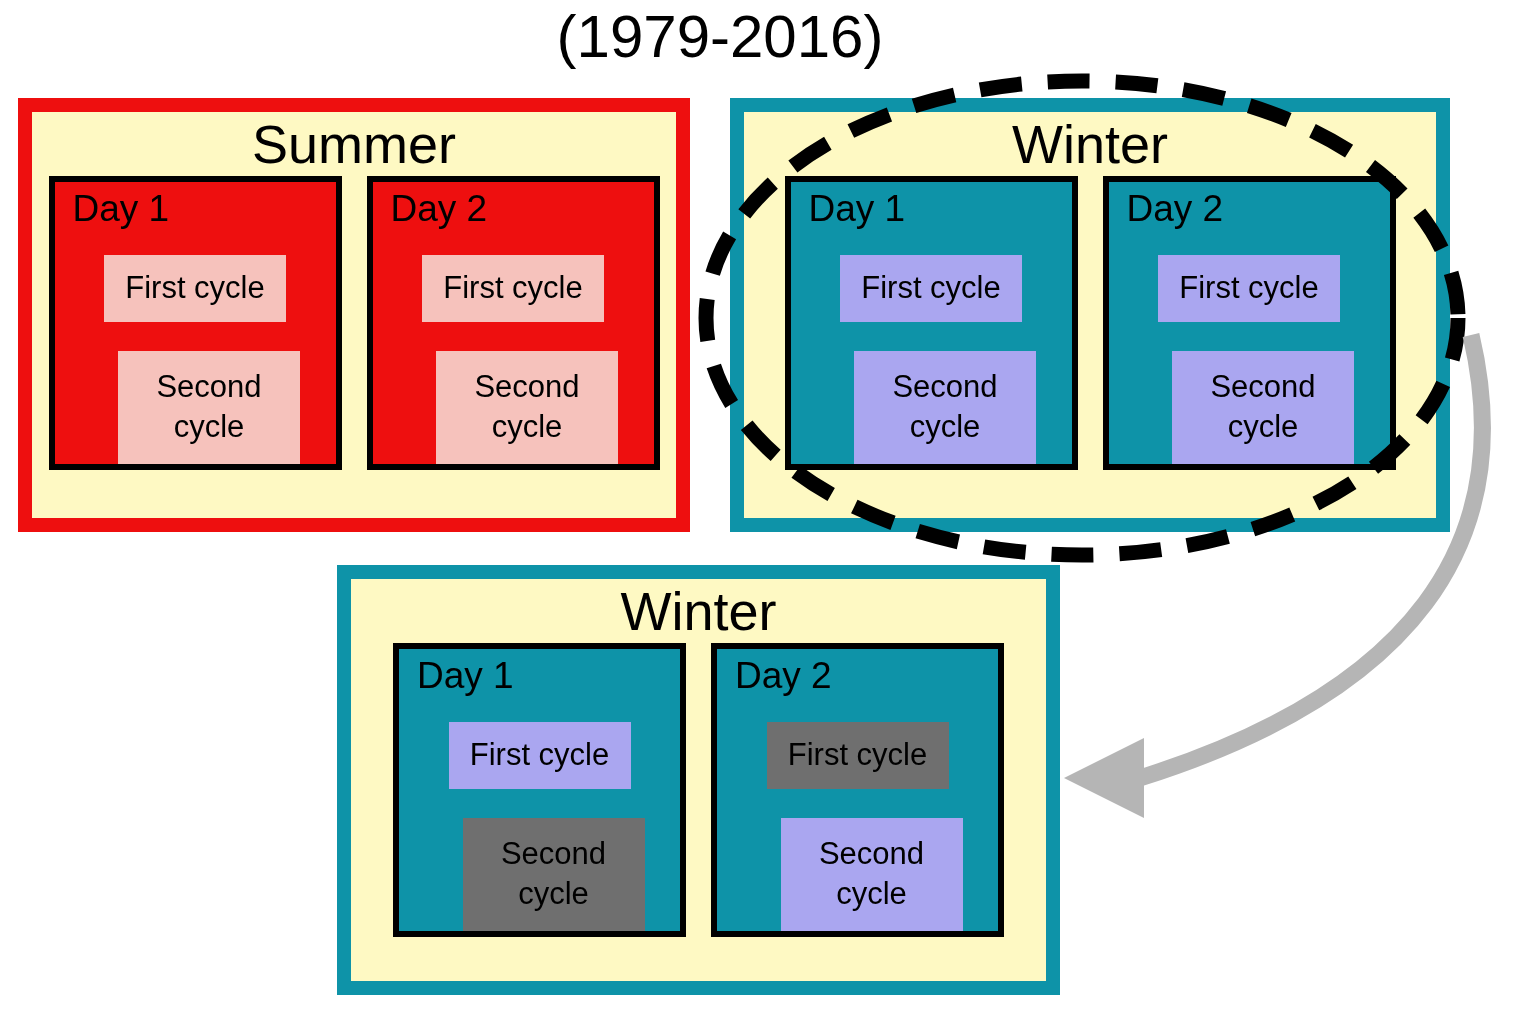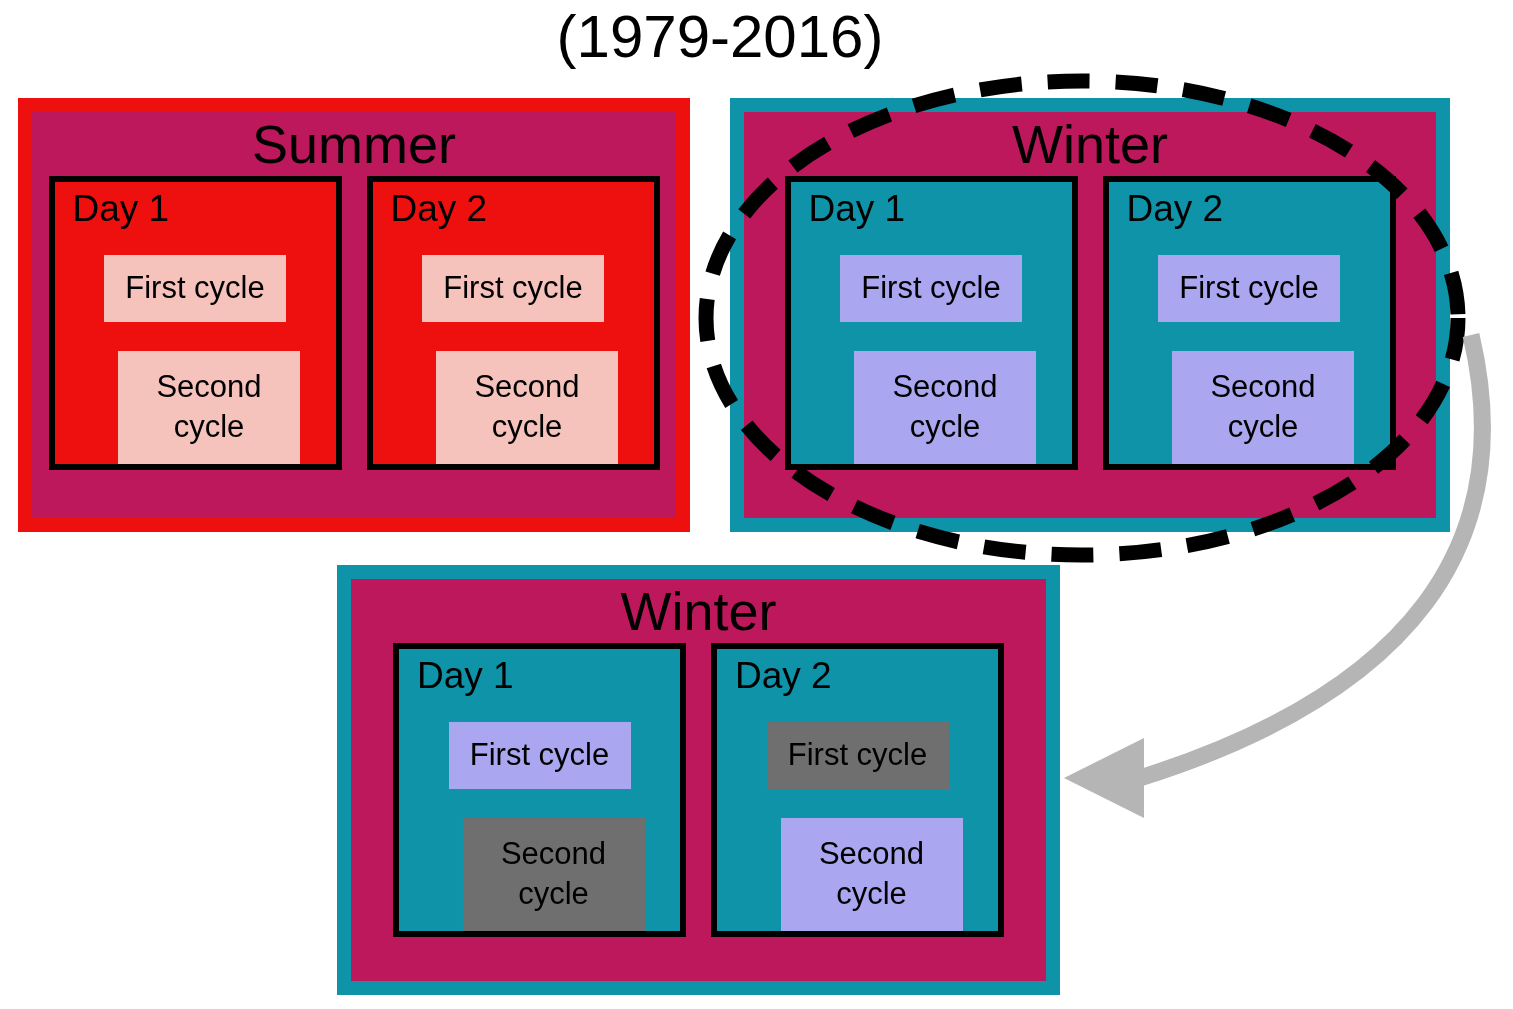--- a/index.html
+++ b/index.html
@@ -25,21 +25,21 @@
     position: absolute;
     left: 0; top: 2px; width: 1440px;
     text-align: center;
     font-size: 60px;
     line-height: 70px;
     color: #000;
   }
 
   .panel {
     position: absolute;
-    background: #be185d;
+    background: #fef9c3;
     border: 14px solid #000;
   }
   .panel[data-theme="red"]  { border-color: var(--red); }
   .panel[data-theme="teal"] { border-color: var(--teal); }
 
   .panel-title {
     text-align: center;
     font-size: 54px;
     line-height: 62px;
     margin-top: 1px;

